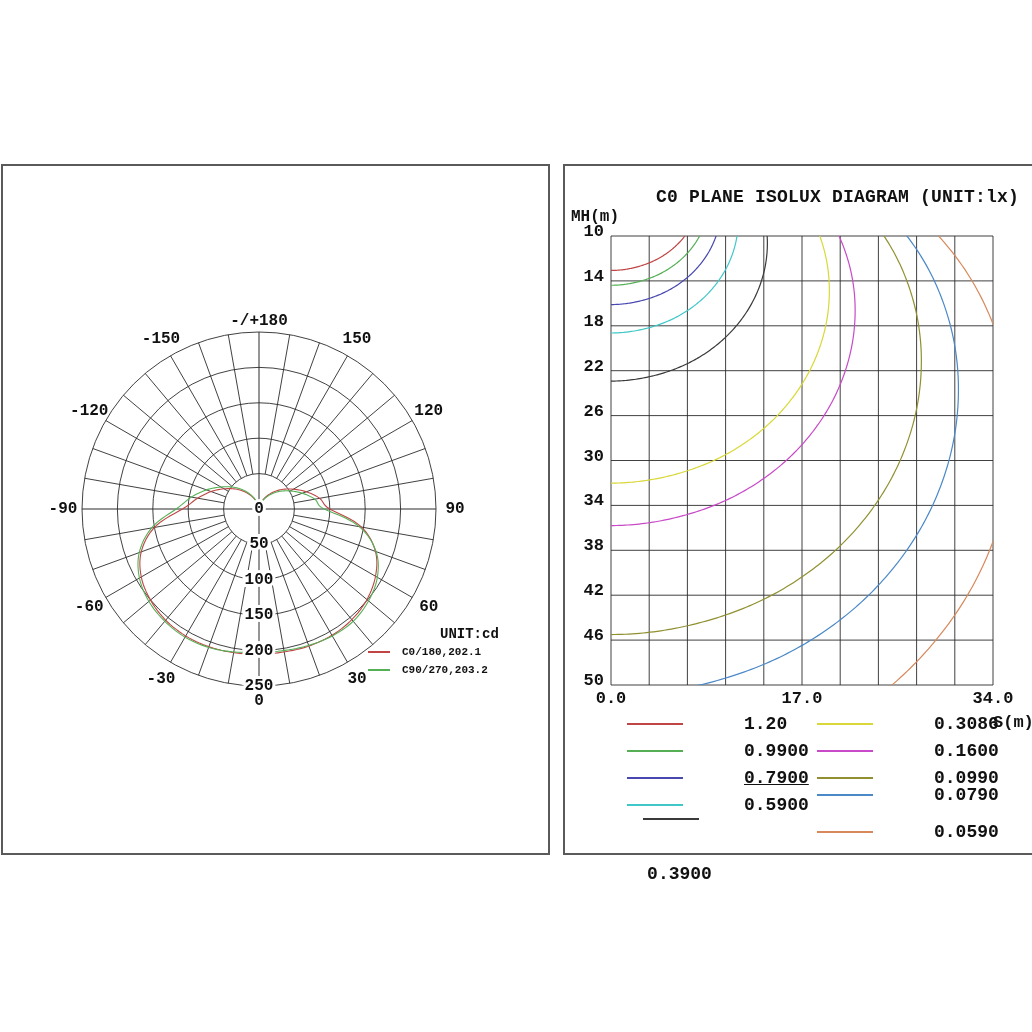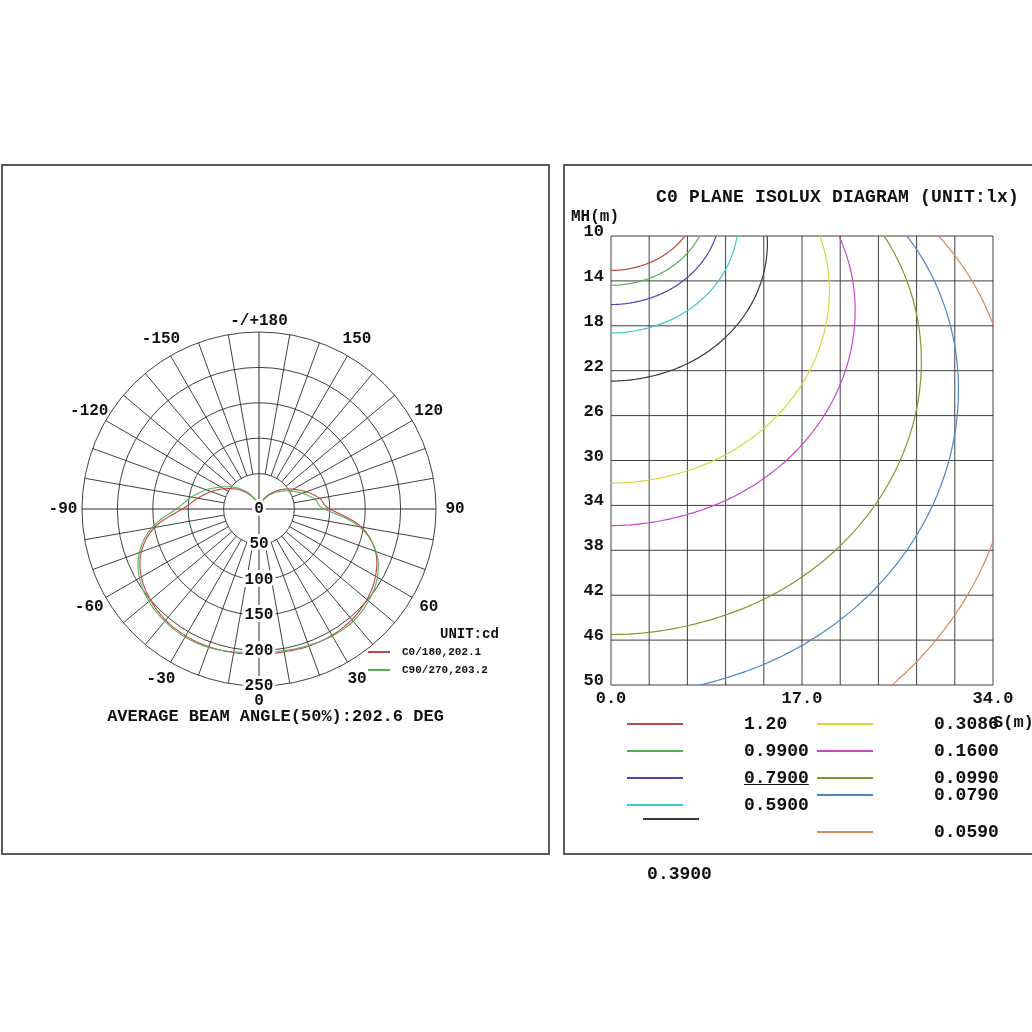--- a/index.html
+++ b/index.html
@@ -97,21 +97,20 @@
     <div class="pl-unit">UNIT:cd</div>
     <div class="pl-row">
       <span class="pl-swatch" id="sw-c0" style="background: rgb(192, 69, 69);"></span>
       <span>C0/180,202.1</span>
     </div>
     <div class="pl-row">
       <span class="pl-swatch" id="sw-c90" style="background: rgb(85, 176, 85);"></span>
       <span>C90/270,203.2</span>
     </div>
   </div>
-  <div id="footer-text">AVERAGE BEAM ANGLE(50%):202.6 DEG</div>
 </div>
 
 <div id="right-panel" class="panel">
   <div id="right-title" class="panel-title">C0 PLANE ISOLUX DIAGRAM (UNIT:lx)</div>
   <div id="mh-label">MH(m)</div>
   <svg id="isolux-svg" width="545" height="687" viewBox="0 0 545 687">
       <line x1="46" y1="70" x2="46" y2="519" stroke="#2b2b2b" stroke-width="0.9"></line>
       <line x1="84.19999999999999" y1="70" x2="84.19999999999999" y2="519" stroke="#2b2b2b" stroke-width="0.9"></line>
       <line x1="122.39999999999999" y1="70" x2="122.39999999999999" y2="519" stroke="#2b2b2b" stroke-width="0.9"></line>
       <line x1="160.59999999999997" y1="70" x2="160.59999999999997" y2="519" stroke="#2b2b2b" stroke-width="0.9"></line>

